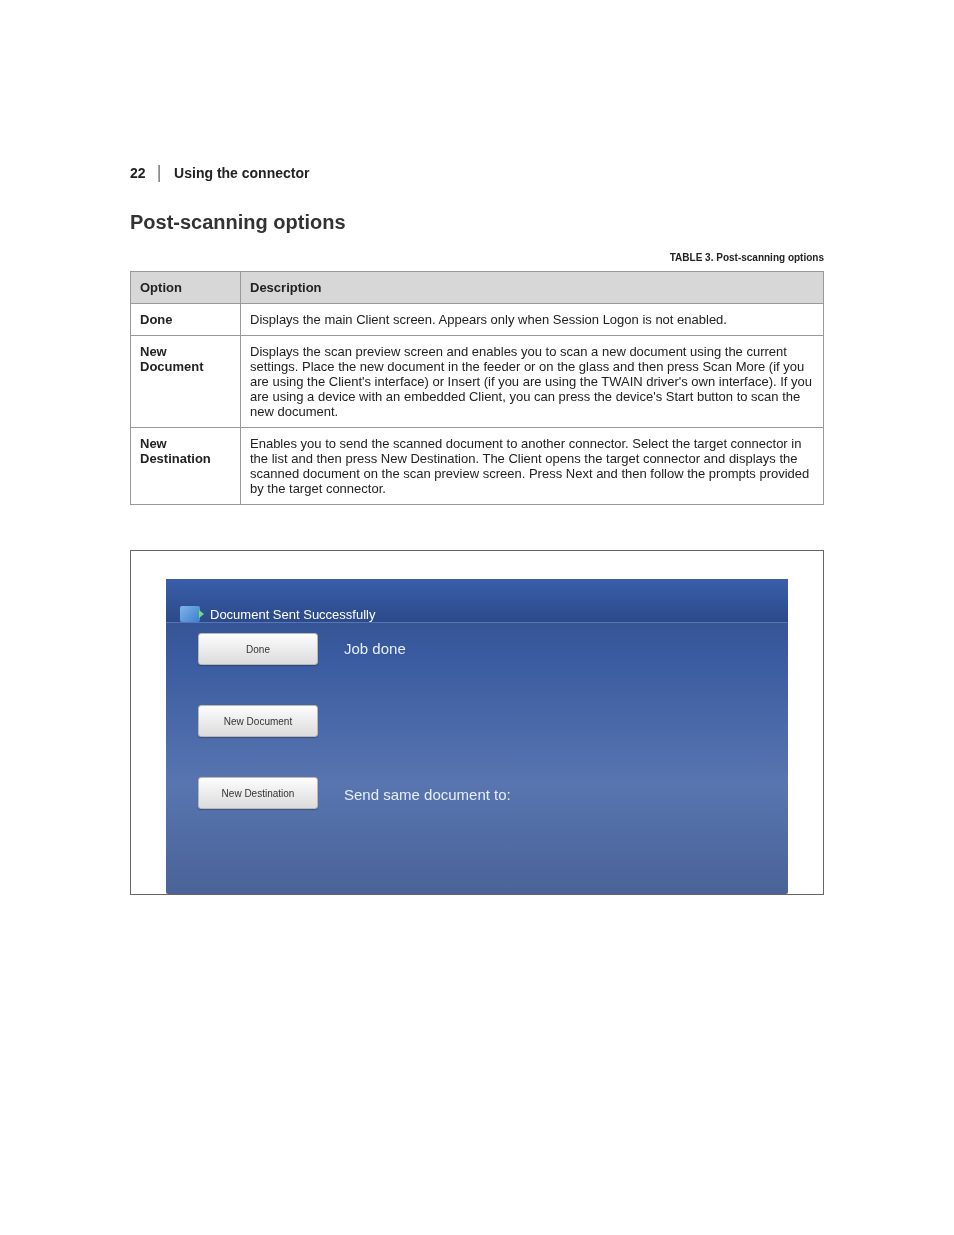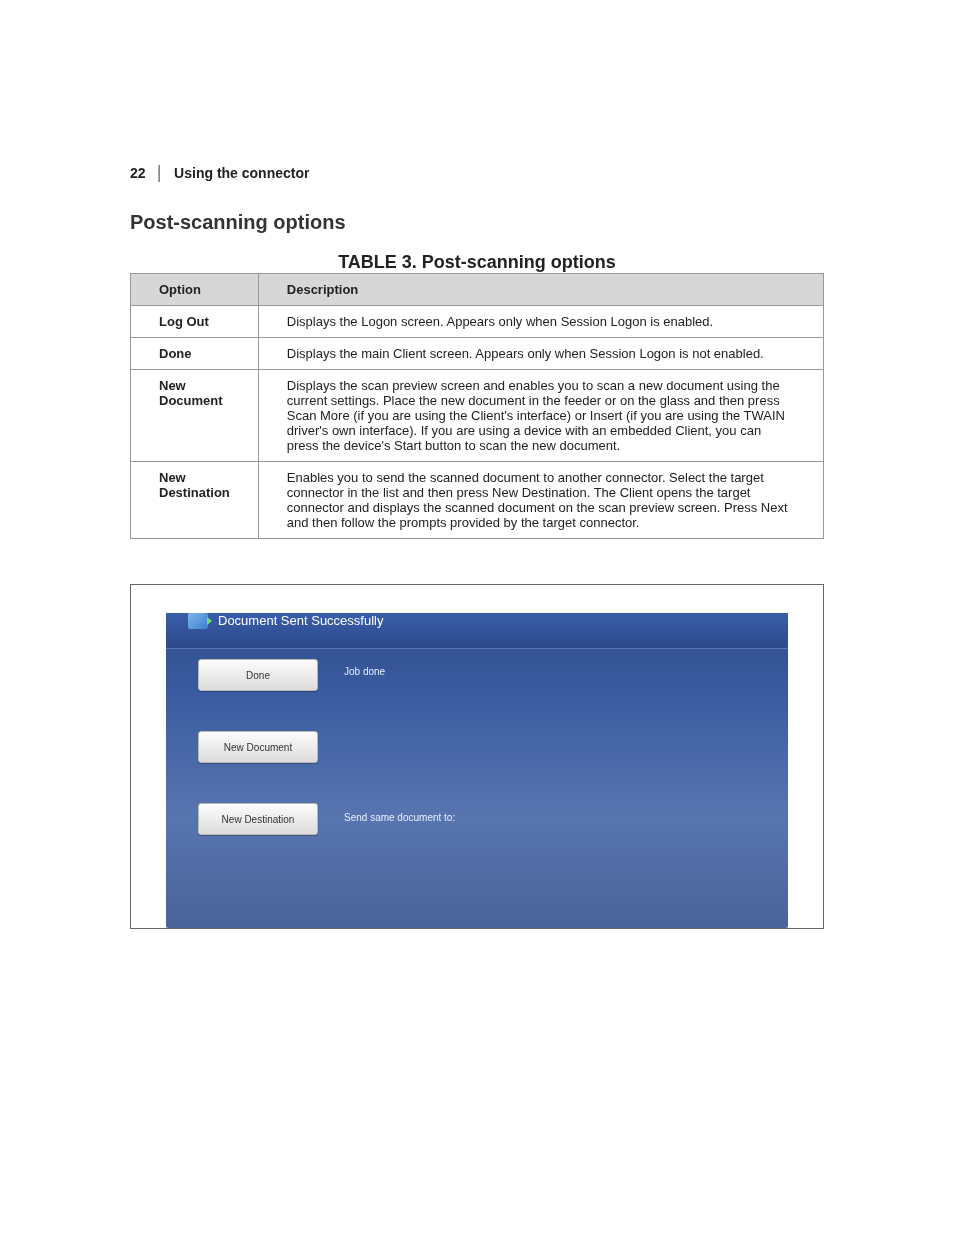--- a/index.html
+++ b/index.html
@@ -19,34 +19,34 @@
     margin: 0 6px;
     color: #333;
   }
   h1.section-title {
     font-size: 20px;
     font-weight: 700;
     color: #333;
     margin-bottom: 18px;
   }
   .table-caption {
-    text-align: center;
-    font-size: 18px;
-    margin-bottom: 0;
+    text-align: right;
+    font-size: 10px;
+    margin-bottom: 8px;
     font-weight: 400;
   }
   .table-caption .cap-label { font-weight: 700; }
   table.options {
     width: 100%;
     border-collapse: collapse;
     font-size: 13px;
   }
   table.options th, table.options td {
     border: 1px solid #999;
-    padding: 8px 28px;
+    padding: 8px 9px;
     vertical-align: top;
     text-align: left;
   }
   table.options th {
     background: #d7d7d7;
     font-weight: 700;
   }
   table.options td.opt {
     font-weight: 700;
     width: 110px;
@@ -61,24 +61,24 @@
   .app-window {
     width: 100%;
     height: 100%;
     background: linear-gradient(180deg, #2f4d8a 0%, #3a5ba0 25%, #5875b0 65%, #4a6398 100%);
     border-radius: 2px;
     color: #fff;
     font-size: 11px;
     position: relative;
   }
   .app-titlebar {
-    height: 36px;
+    height: 44px;
     display: flex;
-    align-items: flex-start;
-    padding: 0 22px;
+    align-items: flex-end;
+    padding: 0 14px;
     background: linear-gradient(180deg, #3a5eab 0%, #2c4a8a 100%);
     border-bottom: 1px solid rgba(255,255,255,0.15);
   }
   .title-icon {
     width: 20px; height: 16px;
     background: linear-gradient(135deg,#7fb5e8,#3a7fd0);
     border-radius: 2px;
     margin-right: 10px;
     position: relative;
   }
@@ -113,21 +113,21 @@
     color: #333;
     font-size: 10px;
     display: flex;
     align-items: center;
     justify-content: center;
     margin-right: 26px;
     box-shadow: 0 1px 1px rgba(0,0,0,0.25);
   }
   .btn-desc {
     color: #e8eefc;
-    font-size: 10px;
+    font-size: 15px;
     line-height: 1.35;
     padding-top: 6px;
     max-width: 200px;
   }
   .dest-list {
     width: 158px;
     height: 72px;
     background: linear-gradient(180deg,#587ab8,#4b6aa6);
     border: 1px solid #2f4a80;
     margin-left: 20px;
@@ -163,24 +163,20 @@
 
 <table class="options">
   <thead>
     <tr>
       <th>Option</th>
       <th>Description</th>
     </tr>
   </thead>
   <tbody>
     <tr>
-      <td class="opt">Log Out</td>
-      <td>Displays the Logon screen. Appears only when Session Logon is enabled.</td>
-    </tr>
-    <tr>
       <td class="opt">Done</td>
       <td>Displays the main Client screen. Appears only when Session Logon is not enabled.</td>
     </tr>
     <tr>
       <td class="opt">New Document</td>
       <td>Displays the scan preview screen and enables you to scan a new document using the current settings. Place the new document in the feeder or on the glass and then press Scan More (if you are using the Client's interface) or Insert (if you are using the TWAIN driver's own interface). If you are using a device with an embedded Client, you can press the device's Start button to scan the new document.</td>
     </tr>
     <tr>
       <td class="opt">New Destination</td>
       <td>Enables you to send the scanned document to another connector. Select the target connector in the list and then press New Destination. The Client opens the target connector and displays the scanned document on the scan preview screen. Press Next and then follow the prompts provided by the target connector.</td>

